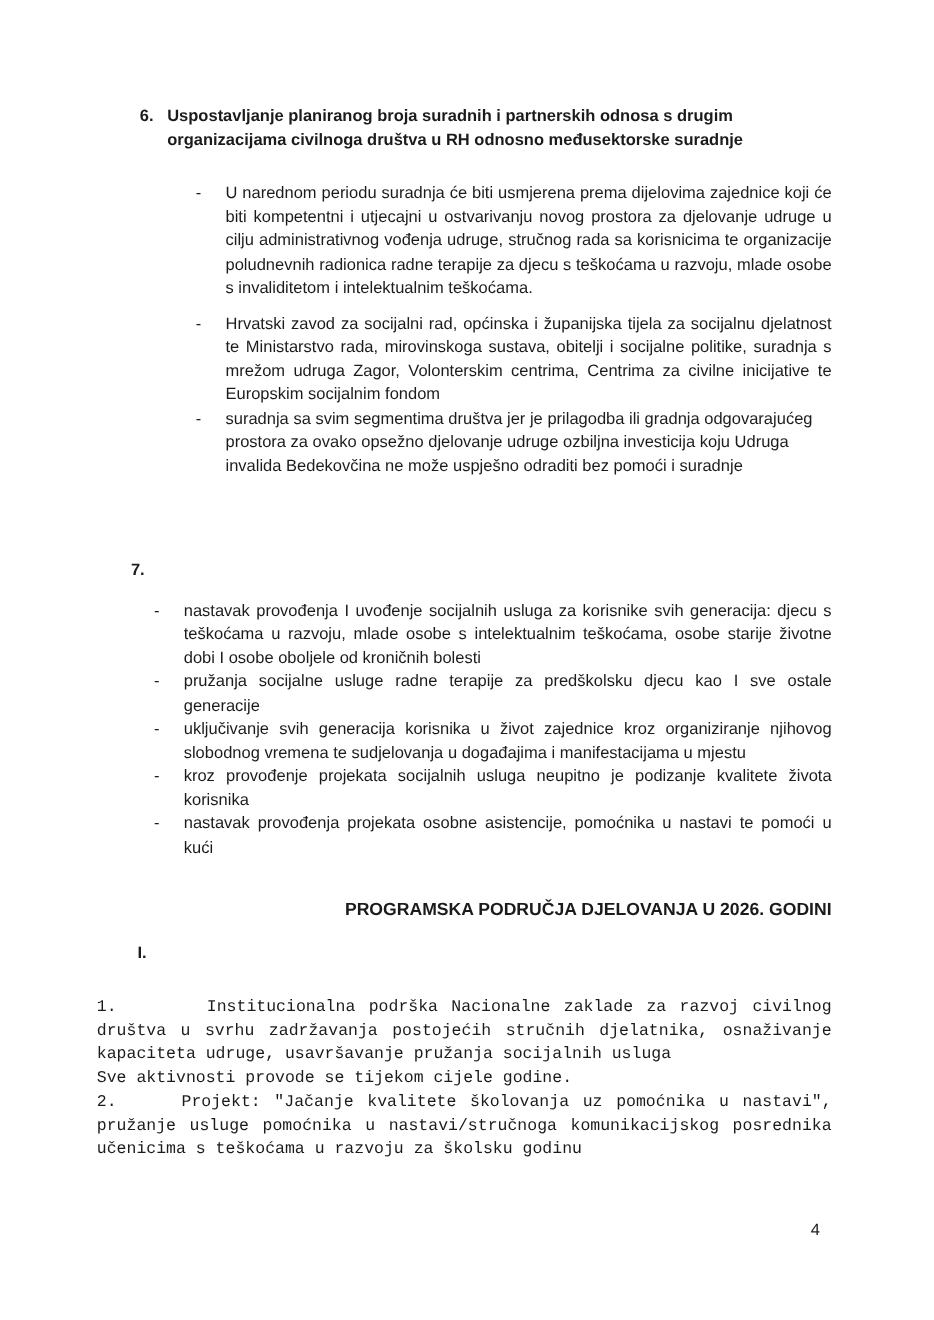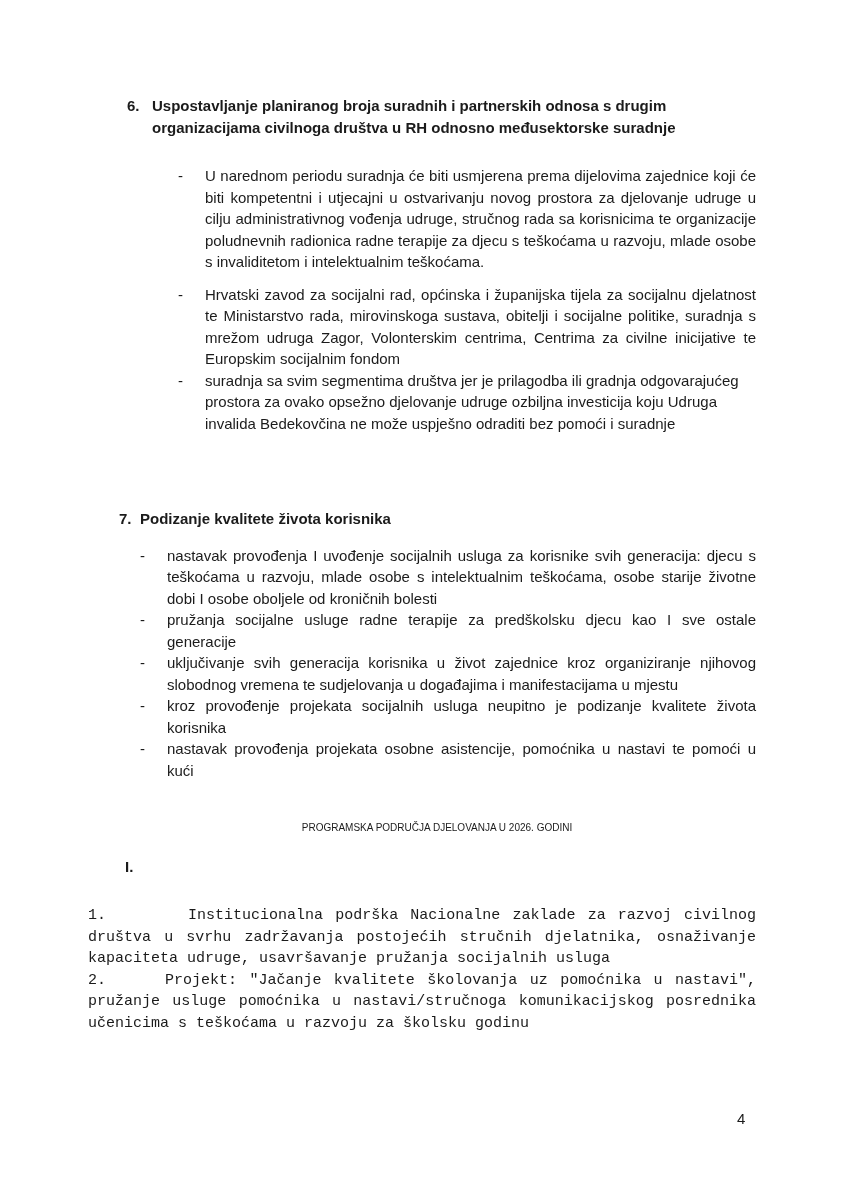--- a/index.html
+++ b/index.html
@@ -44,23 +44,23 @@
   .bullet { display: flex; }
   .bullet .dash { flex: 0 0 27px; }
   .bullet .btext { flex: 1 1 auto; }
   .bullet.gap { margin-top: 11px; }
 
   .justify { text-align: justify; }
 
   .center-heading {
     margin: 36px 0 0 0;
     padding-left: 30px;
-    font-size: 10px;
-    font-weight: normal;
-    text-align: center;
+    font-size: 16px;
+    font-weight: bold;
+    text-align: right;
     line-height: 21.5px;
   }
 
   .body-block { margin-top: 28px; font-family: Liberation Mono, monospace; }
   .para { margin: 0; }
   .pnum { display: inline-block; }
   .pnum.w1 { width: 100px; }
   .pnum.w2 { width: 77px; }
 
   .page-number {
@@ -93,21 +93,20 @@
       <div class="bullet">
         <span class="dash">-</span>
         <div class="btext">suradnja sa svim segmentima društva jer je prilagodba ili gradnja odgovarajućeg prostora  za ovako opsežno djelovanje udruge ozbiljna investicija koju Udruga invalida Bedekovčina ne može uspješno odraditi bez pomoći i suradnje</div>
       </div>
     </div>
   </section>
 
   <section>
     <div class="num-heading h7">
       <span class="num">7.</span>
-      <div class="htext">Podizanje  kvalitete života korisnika</div>
     </div>
     <div class="bullets s7b">
       <div class="bullet">
         <span class="dash">-</span>
         <div class="btext justify">nastavak provođenja I uvođenje socijalnih usluga za  korisnike svih generacija: djecu s teškoćama u razvoju, mlade osobe s intelektualnim teškoćama, osobe starije životne dobi I osobe oboljele od kroničnih bolesti</div>
       </div>
       <div class="bullet">
         <span class="dash">-</span>
         <div class="btext justify">pružanja socijalne usluge radne terapije za predškolsku djecu kao I sve ostale generacije</div>
       </div>
@@ -127,18 +126,19 @@
   </section>
 
   <h2 class="center-heading">PROGRAMSKA PODRUČJA DJELOVANJA U 2026. GODINI</h2>
 
   <div class="num-heading sub">
     <span class="num">I.</span>
   </div>
 
   <div class="body-block">
     <p class="para justify"><span class="pnum w1">1.</span><span>Institucionalna podrška Nacionalne zaklade za razvoj civilnog društva u svrhu zadržavanja postojećih stručnih djelatnika, osnaživanje kapaciteta udruge, usavršavanje pružanja socijalnih usluga</span></p>
+    <p class="para">Sve aktivnosti provode se tijekom cijele godine.</p>
     <p class="para justify"><span class="pnum w2">2.</span><span>Projekt: "Jačanje kvalitete školovanja uz pomoćnika u nastavi", pružanje usluge pomoćnika u nastavi/stručnoga komunikacijskog posrednika učenicima s teškoćama u razvoju za školsku godinu</span></p>
   </div>
 
   <div class="page-number">4</div>
 
 </div>
 
 </body></html>

